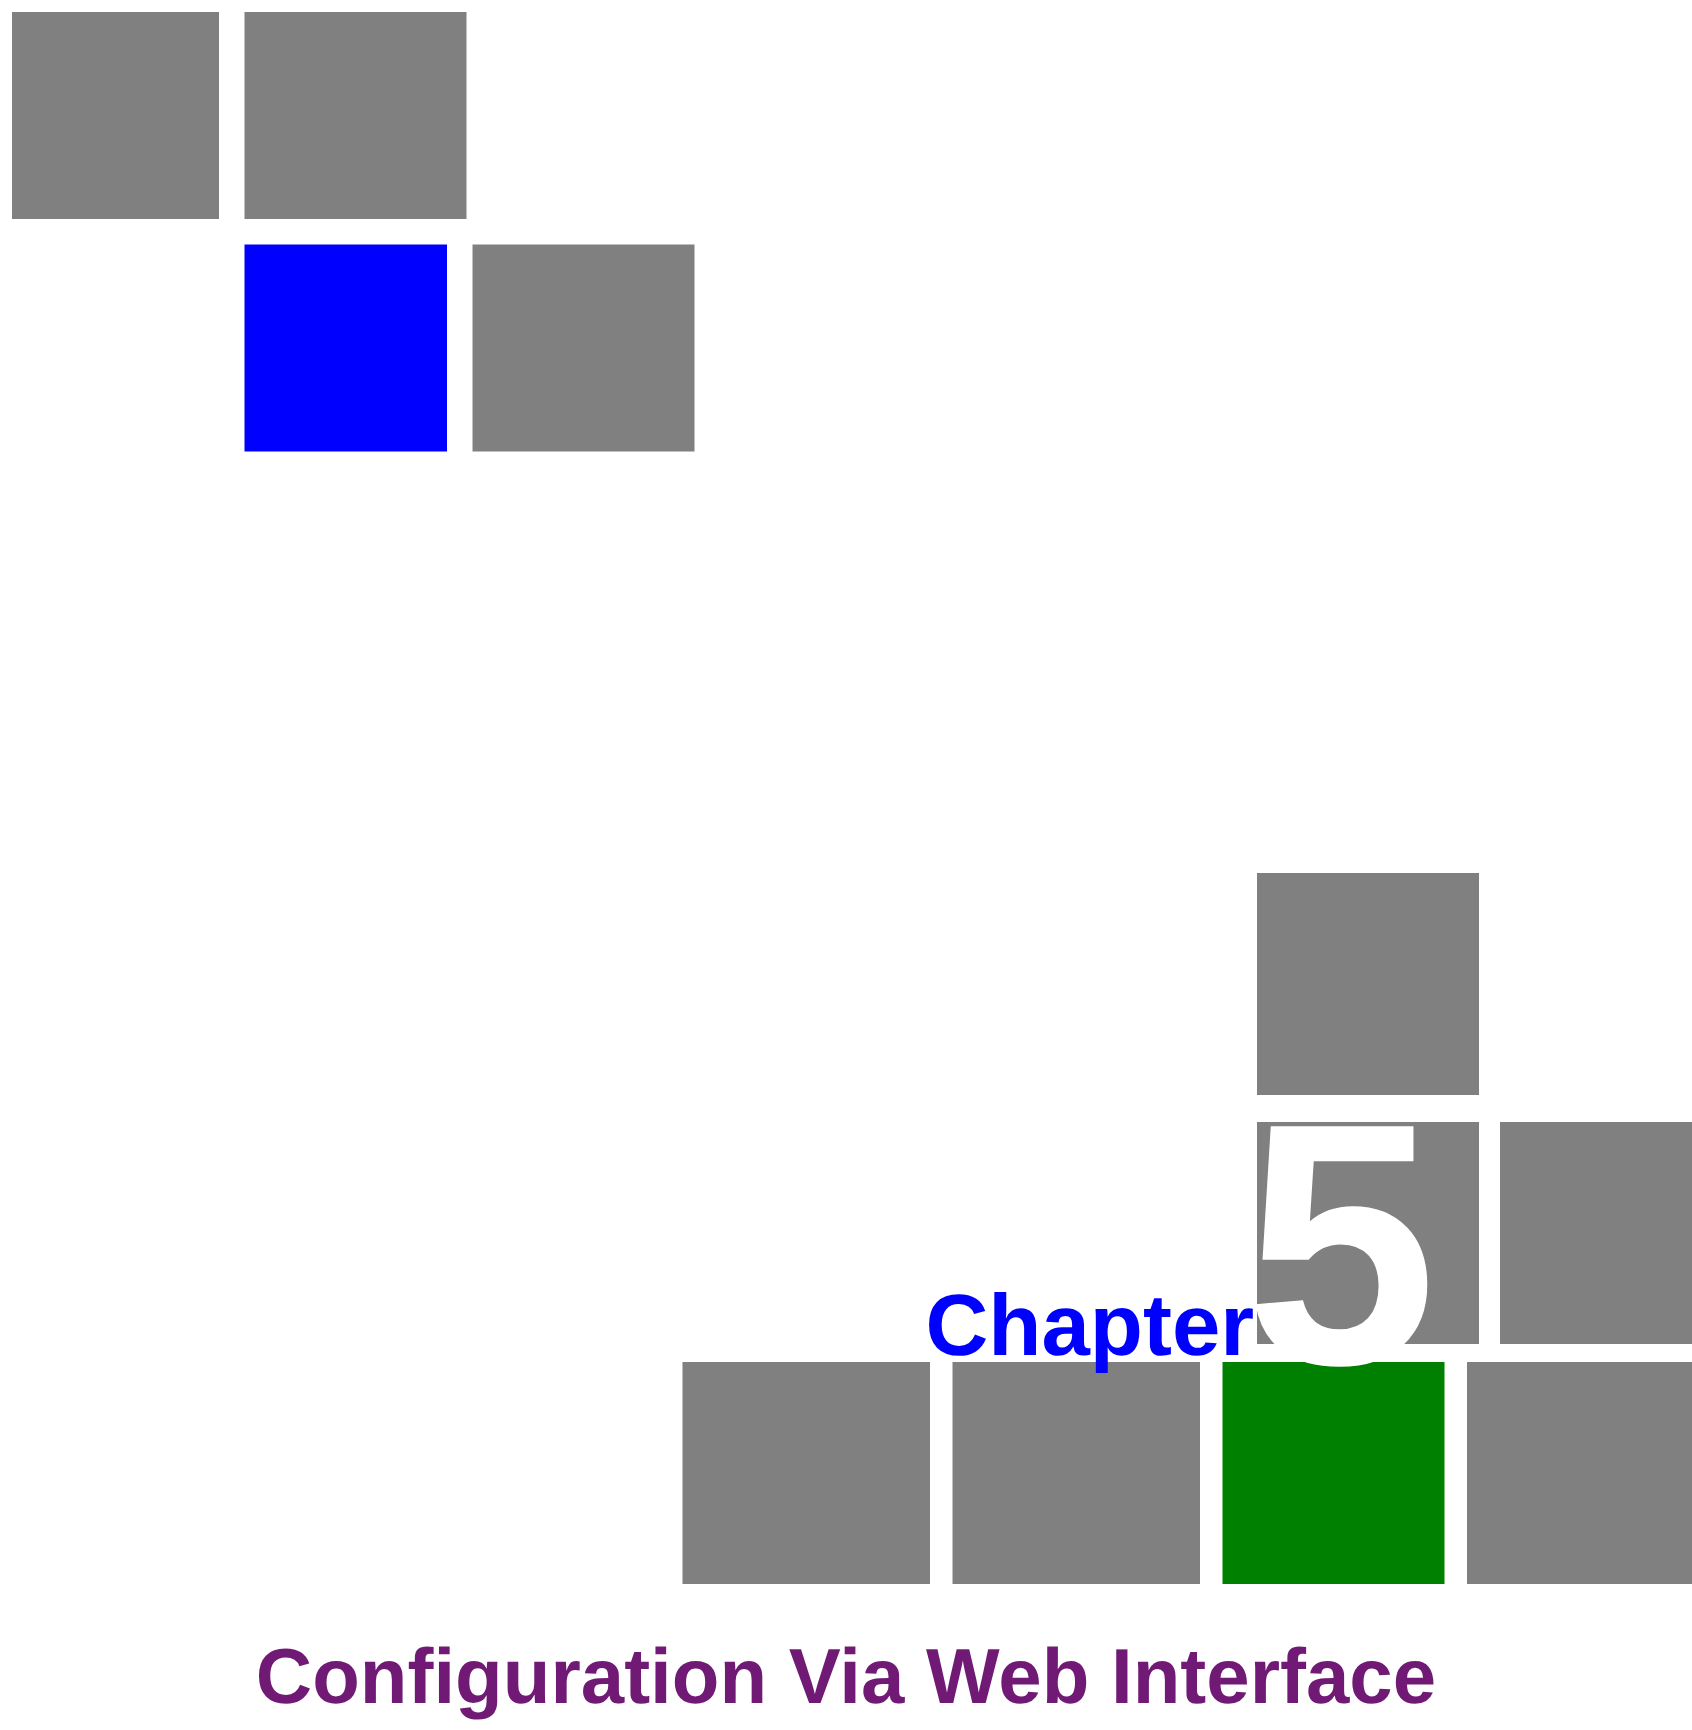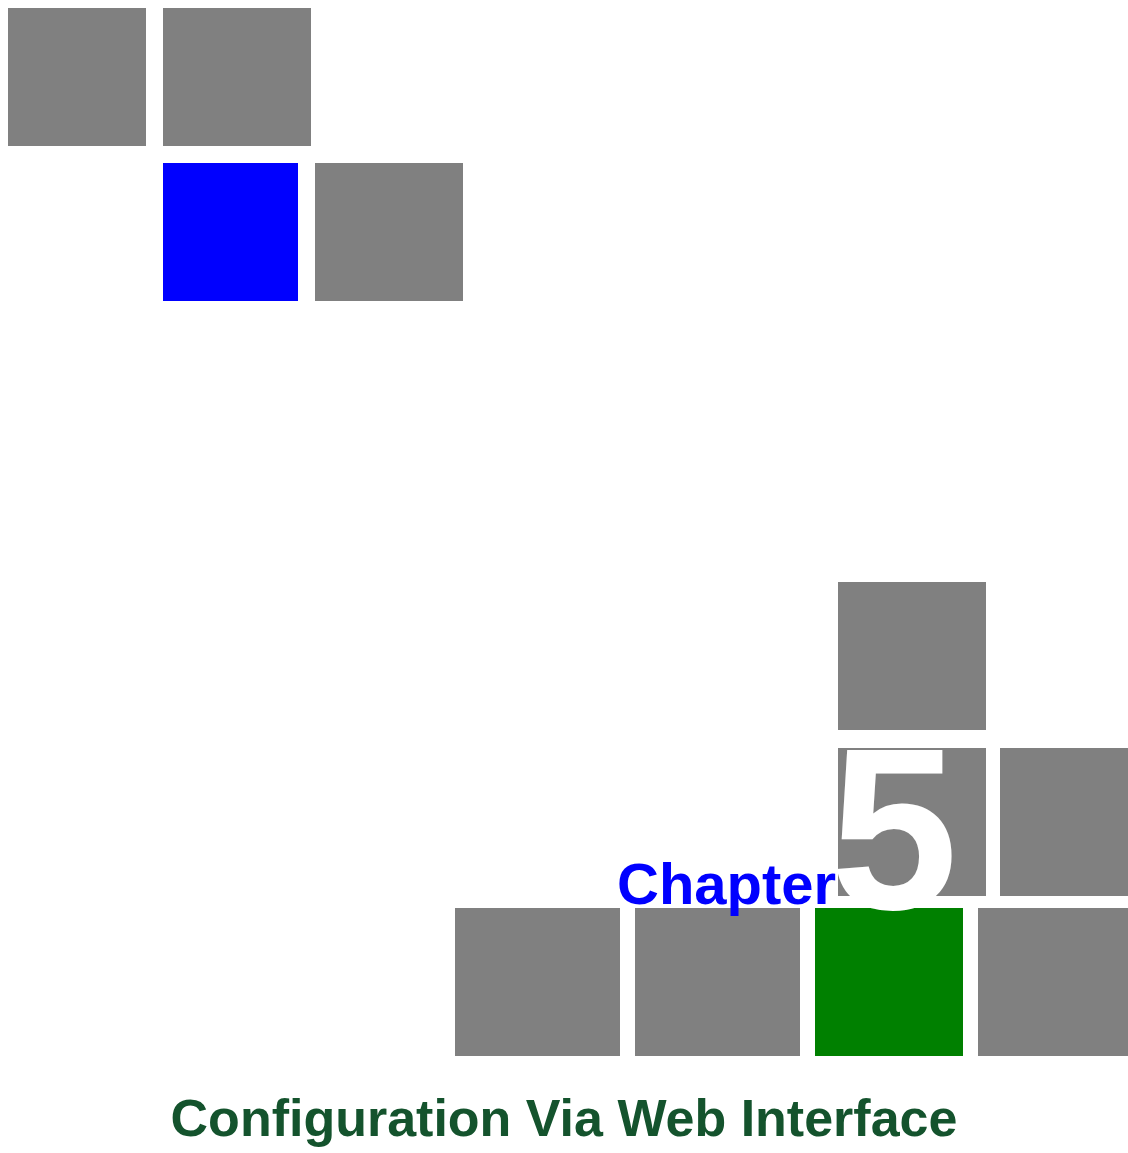--- a/index.html
+++ b/index.html
@@ -149,21 +149,21 @@
 
     
     .bottom-title {
       position: absolute;
       bottom: 5px;
       left: 0;
       right: 0;
       text-align: center;
       font-size: 52px;
       font-weight: bold;
-      color: #14532d;
+      color: #701a75;
       white-space: nowrap;
       padding: 0 10px;
     }
   </style>
 </head>
 <body>
 
 <div class="page-container">
 
   <div class="square sq1"></div>

